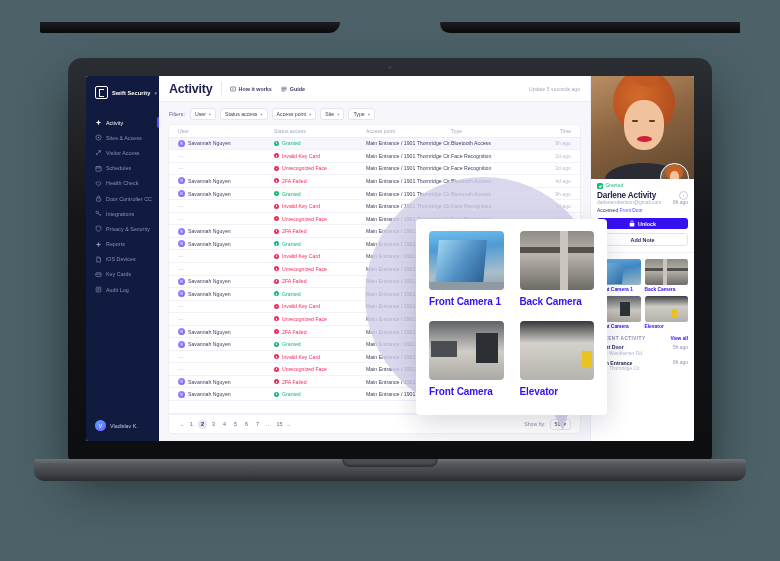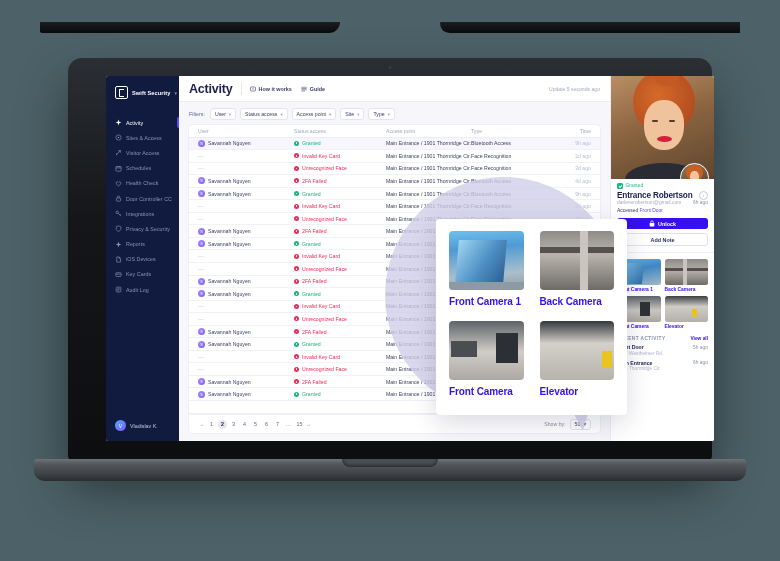--- a/index.html
+++ b/index.html
@@ -13,21 +13,21 @@
 
   
   .laptop-lid{
     position:absolute;left:68px;top:58px;width:644px;height:404px;
     background:linear-gradient(180deg,#2b2e33 0%,#141619 40%,#0d0e10 100%);
     border-radius:14px 14px 6px 6px;
     box-shadow:0 26px 50px rgba(0,0,0,.45);
   }
   .laptop-screen{
     position:absolute;left:18px;top:18px;width:608px;height:365px;
-    background:#0b0c10;border-radius:2px;overflow:hidden;margin-left:20px;
+    background:#0b0c10;border-radius:2px;overflow:hidden;
   }
   .cam-dot{position:absolute;left:50%;top:8px;transform:translateX(-50%);
     width:3px;height:3px;border-radius:50%;background:#3a3d42;}
   .lid-label{
     position:absolute;left:0;right:0;bottom:4px;text-align:center;
     font-size:8px;color:#83878d;letter-spacing:.4px;
   }
   .laptop-base{
     position:absolute;left:34px;top:459px;width:712px;height:22px;
     background:linear-gradient(180deg,#6f7378 0%,#55585d 22%,#3d4044 70%,#2a2c2f 100%);
@@ -731,21 +731,21 @@
                 <span class="f2"></span>
             </span>
           </div>
 
           <div class="rbody">
             <div class="granted-row">
               <span class="granted-badge"></span>
               <span class="granted-txt">Granted</span>
             </div>
             <div class="name-row">
-              <span class="pname">Entrance Robertson</span>
+              <span class="pname">Darlene Activity</span>
               <span class="info-ico">i</span>
             </div>
             <div class="mail-row">
               <span class="pmail">darlenerobertson@gmail.com</span>
               <span class="pago">6h ago</span>
             </div>
             <div class="accessed">
               <span>Accessed </span><b>Front Door</b>
             </div>
 

